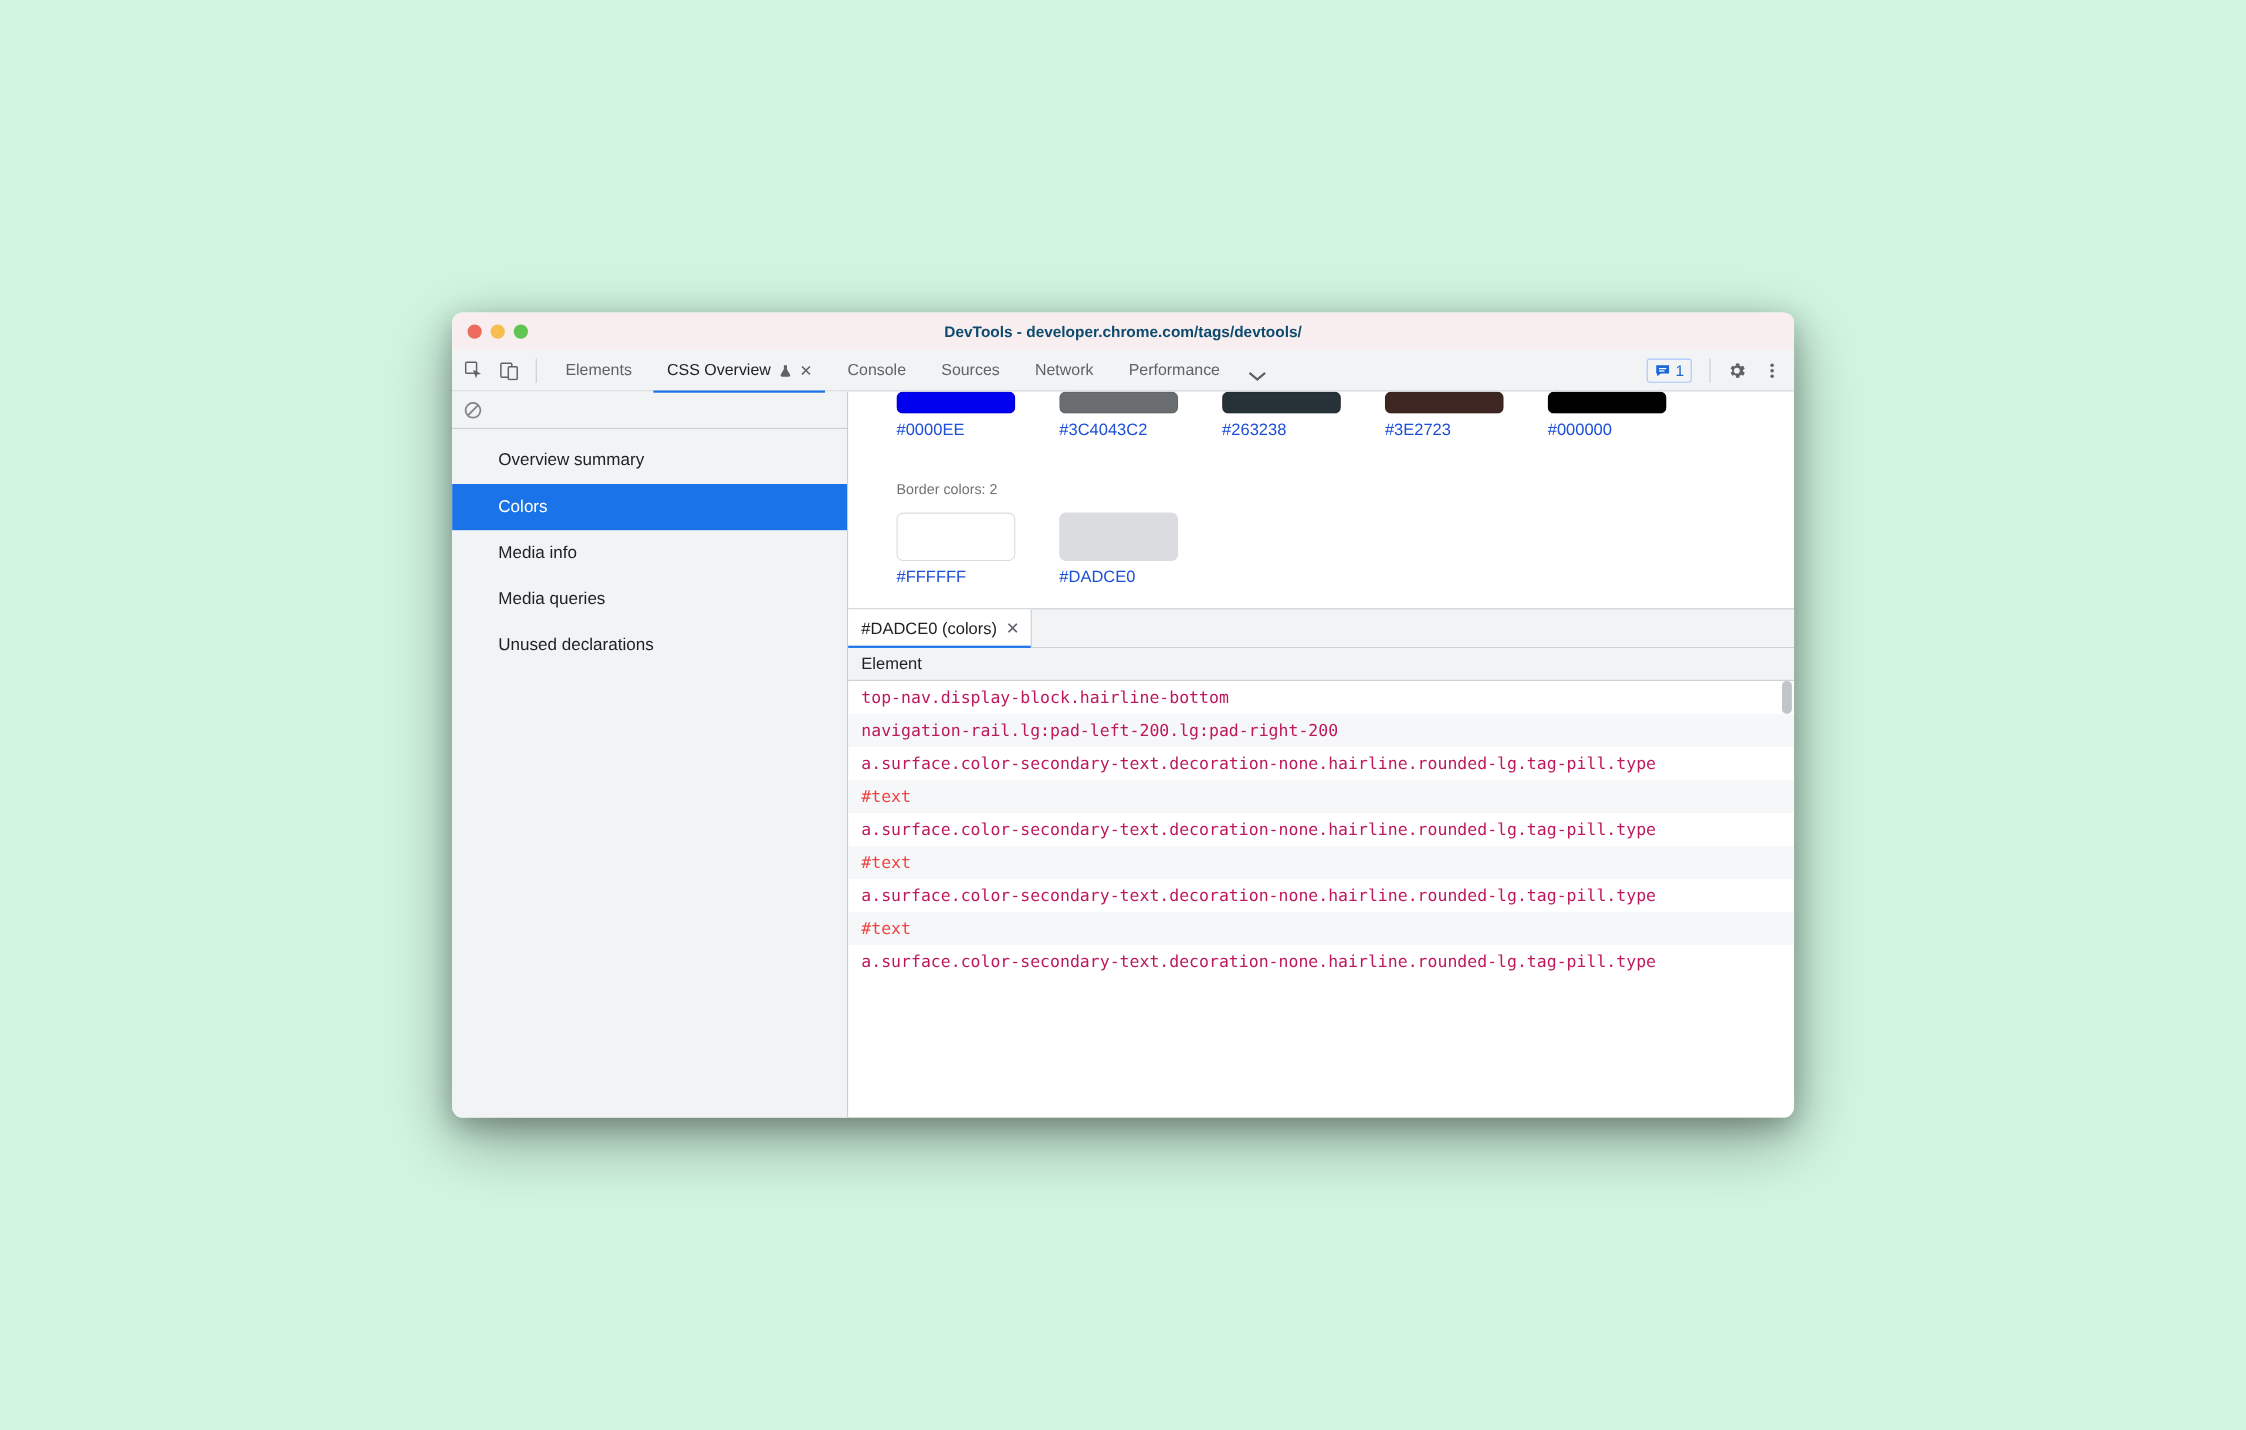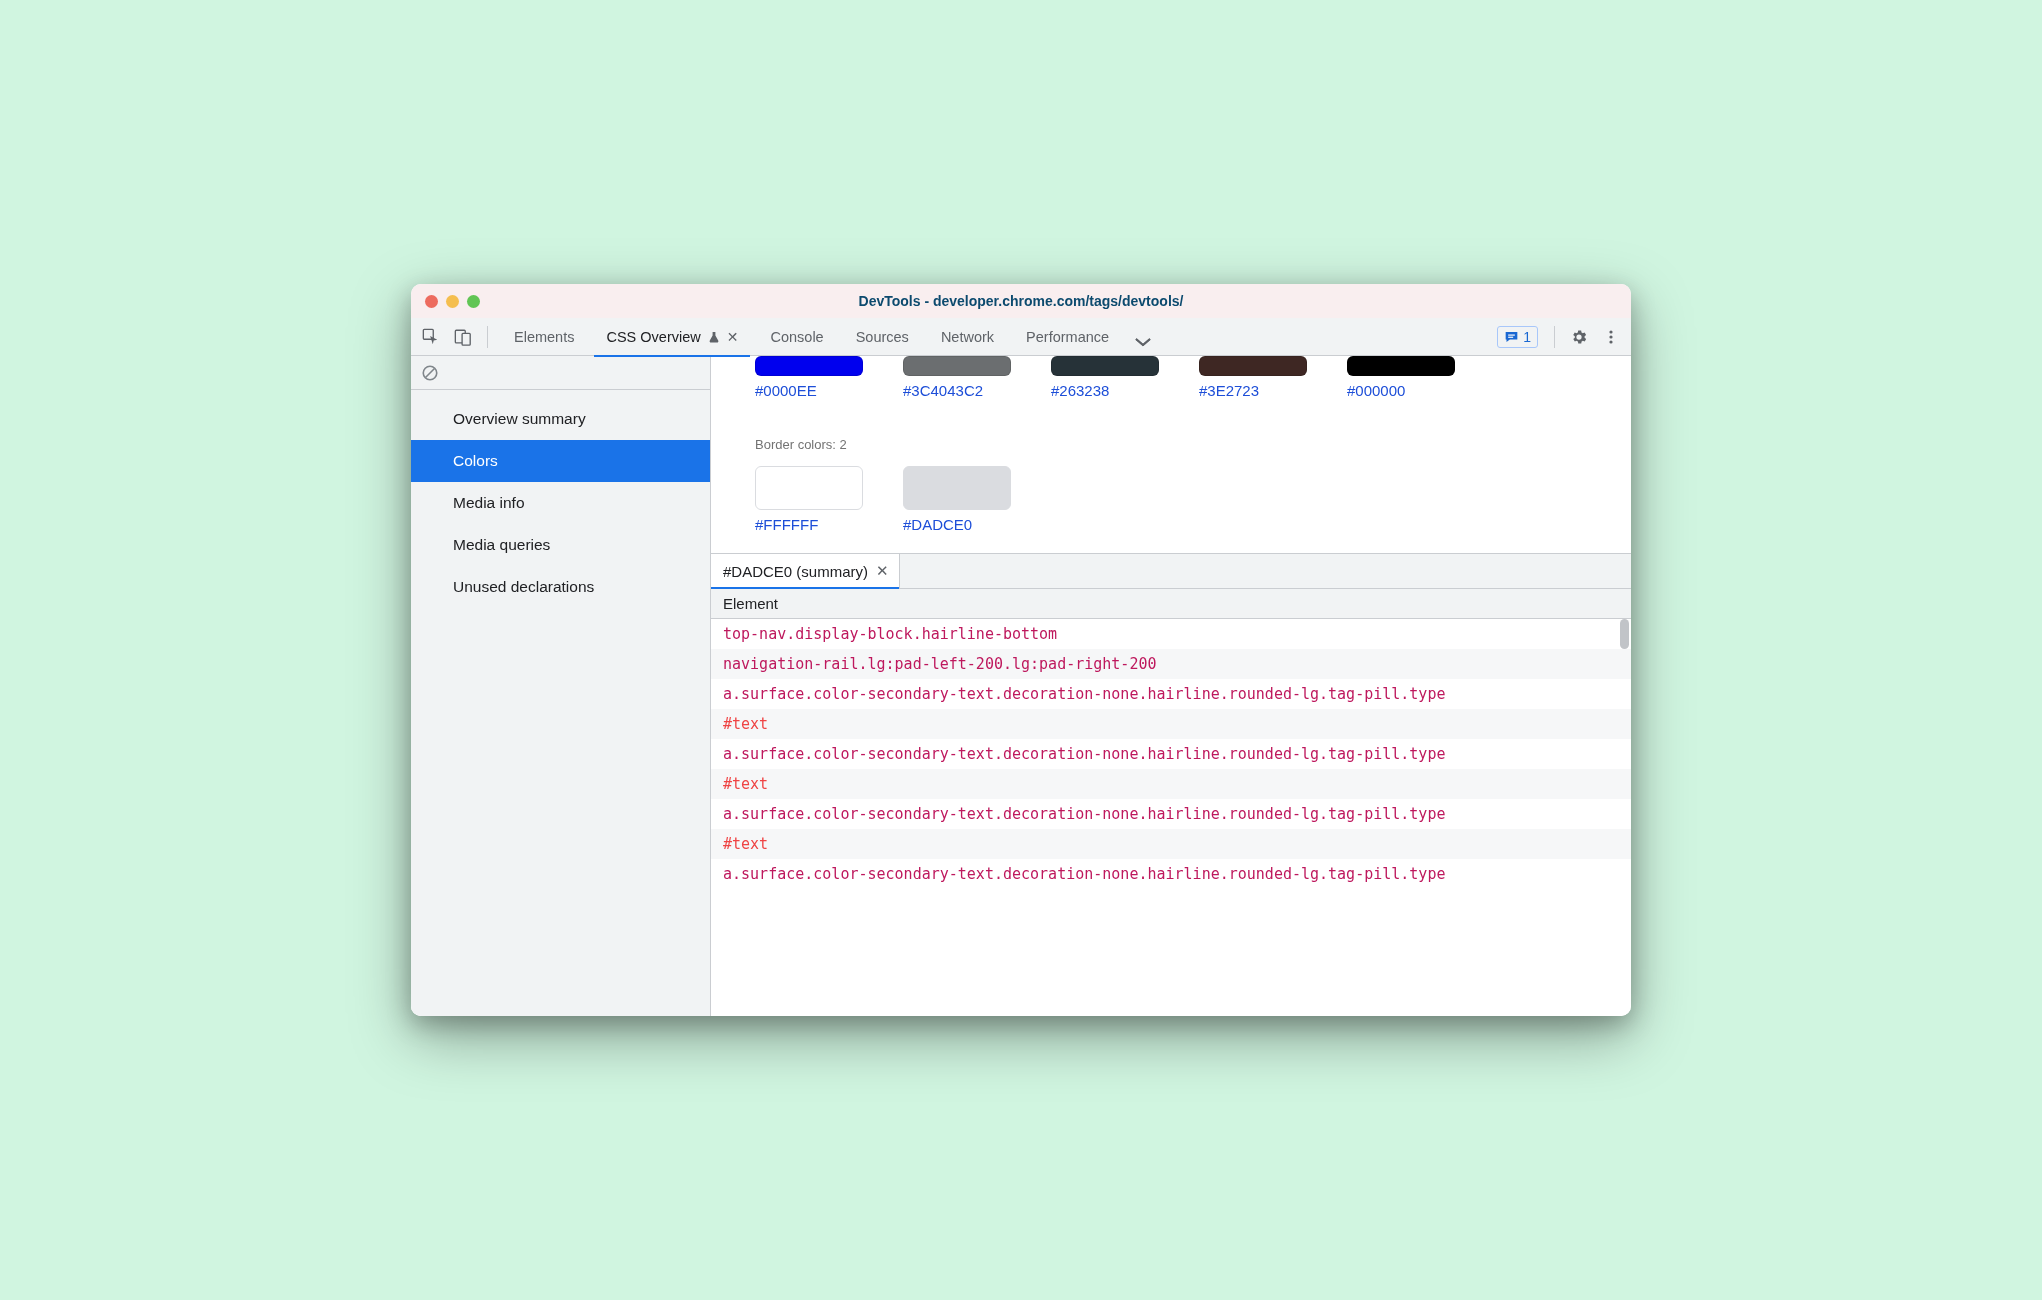--- a/index.html
+++ b/index.html
@@ -68,21 +68,21 @@
   display: inline-flex; align-items: center; gap: 4px;
   border: 1px solid #a8c7fa; border-radius: 3px; padding: 2px 6px;
   color: #1967d2; font-size: 14px; margin-right:6px;
 }
 .content {
   display: flex;
   height: 660px;
   background: #ffffff;
 }
 .sidebar {
-  width: 300px; background: #f1f3f4; border-right: 1px solid #cacdd1;
+  width: 360px; background: #f1f3f4; border-right: 1px solid #cacdd1;
   display:flex; flex-direction:column;
 }
 .sidebar-top {
   height: 34px; border-bottom:1px solid #cacdd1; display:flex; align-items:center; padding:0 10px;
 }
 .sidebar-nav { padding-top: 8px; }
 .nav-item {
   font-size: 15.5px; color: #202124; padding: 12px 18px 12px 42px;
 }
 .nav-item.active { background: #1a73e8; color: #ffffff; }
@@ -263,21 +263,21 @@
           <div class="swatch-group">
             <div class="swatch2" style="background:#DADCE0"></div>
             <div class="swatch-label">#DADCE0</div>
           </div>
         </div>
 
       </div>
 
       <div class="details-tab-strip">
         <div class="details-tab active">
-          <span>#DADCE0 (summary)</span>
+          <span>#DADCE0 (colors)</span>
           <span style="color:#5f6368;">✕</span>
         </div>
       </div>
       <div class="details-header">Element</div>
       <div class="element-list" style="position:relative;">
         <div class="element-row"><span>top-nav.display-block.hairline-bottom</span></div>
         <div class="element-row"><span>navigation-rail.lg:pad-left-200.lg:pad-right-200</span></div>
         <div class="element-row"><span>a.surface.color-secondary-text.decoration-none.hairline.rounded-lg.tag-pill.type</span></div>
         <div class="element-row textnode"><span>#text</span></div>
         <div class="element-row"><span>a.surface.color-secondary-text.decoration-none.hairline.rounded-lg.tag-pill.type</span></div>

